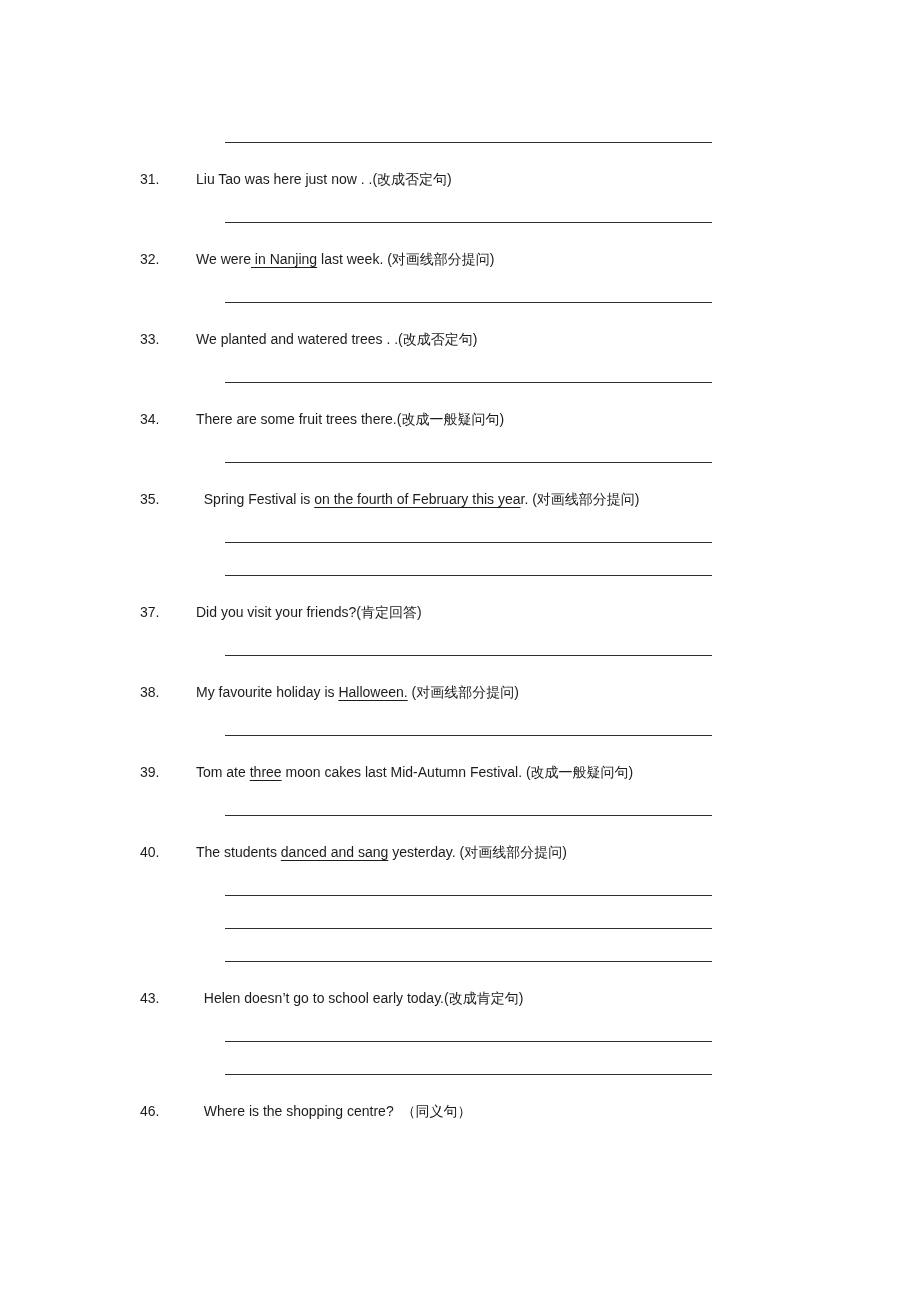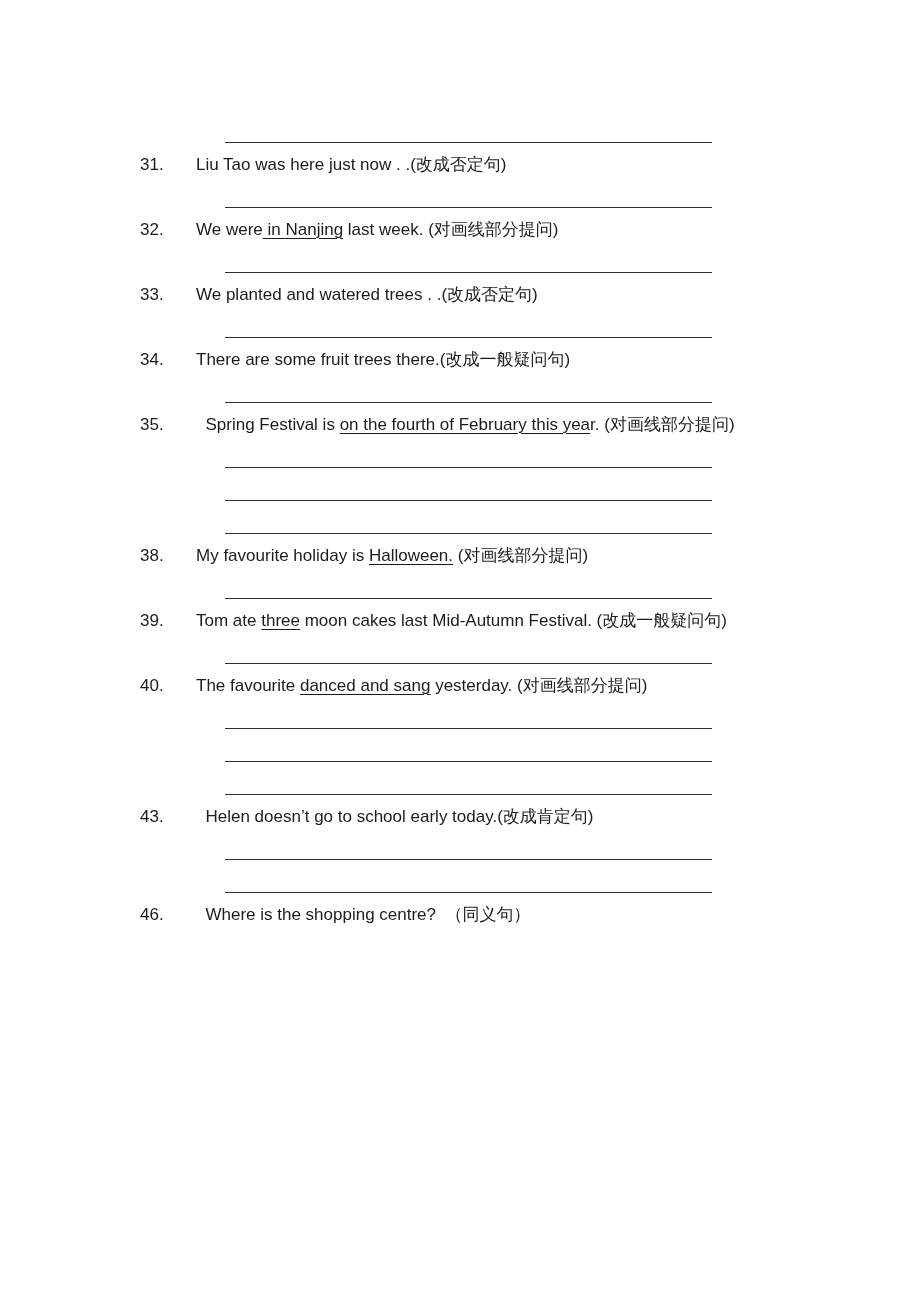--- a/index.html
+++ b/index.html
@@ -15,22 +15,22 @@
     color: #1c1c1c;
   }
   .page {
     box-sizing: border-box;
     width: 920px;
     height: 1302px;
     padding: 142px 0 0 140px;
   }
   .item {
     display: flex;
-    margin-top: 11px;
-    font-size: 17px;
+    margin-top: 26px;
+    font-size: 14px;
     line-height: 21px;
   }
   .num {
     width: 56px;
     flex: 0 0 56px;
   }
   .sentence {
     flex: 1;
     white-space: pre-wrap;
   }
@@ -75,34 +75,38 @@
         <span class="num">34.</span>
         <span class="sentence"><span>There are some fruit trees there.(改成一般疑问句)</span></span>
       </div>
       <div class="answer-line"></div>
       <div class="item">
         <span class="num">35.</span>
         <span class="sentence"><span>  Spring Festival is </span><span class="u">on the fourth of February this yea</span><span>r. (对画线部分提问)</span></span>
       </div>
       <div class="answer-line"></div>
       <div class="answer-line"></div>
+      <div class="item">
+        <span class="num">37.</span>
+        <span class="sentence"><span>Did you visit your friends?(肯定回答)</span></span>
+      </div>
       <div class="answer-line"></div>
       <div class="item">
         <span class="num">38.</span>
         <span class="sentence"><span>My favourite holiday is </span><span class="u">Halloween.</span><span> (对画线部分提问)</span></span>
       </div>
       <div class="answer-line"></div>
       <div class="item">
         <span class="num">39.</span>
         <span class="sentence"><span>Tom ate </span><span class="u">three</span><span> moon cakes last Mid-Autumn Festival. (改成一般疑问句)</span></span>
       </div>
       <div class="answer-line"></div>
       <div class="item">
         <span class="num">40.</span>
-        <span class="sentence"><span>The favourite </span><span class="u">danced and sang</span><span> yesterday. (对画线部分提问)</span></span>
+        <span class="sentence"><span>The students </span><span class="u">danced and sang</span><span> yesterday. (对画线部分提问)</span></span>
       </div>
       <div class="answer-line"></div>
       <div class="answer-line"></div>
       <div class="answer-line"></div>
       <div class="item">
         <span class="num">43.</span>
         <span class="sentence"><span>  Helen doesn’t go to school early today.(改成肯定句)</span></span>
       </div>
       <div class="answer-line"></div>
       <div class="answer-line"></div>

